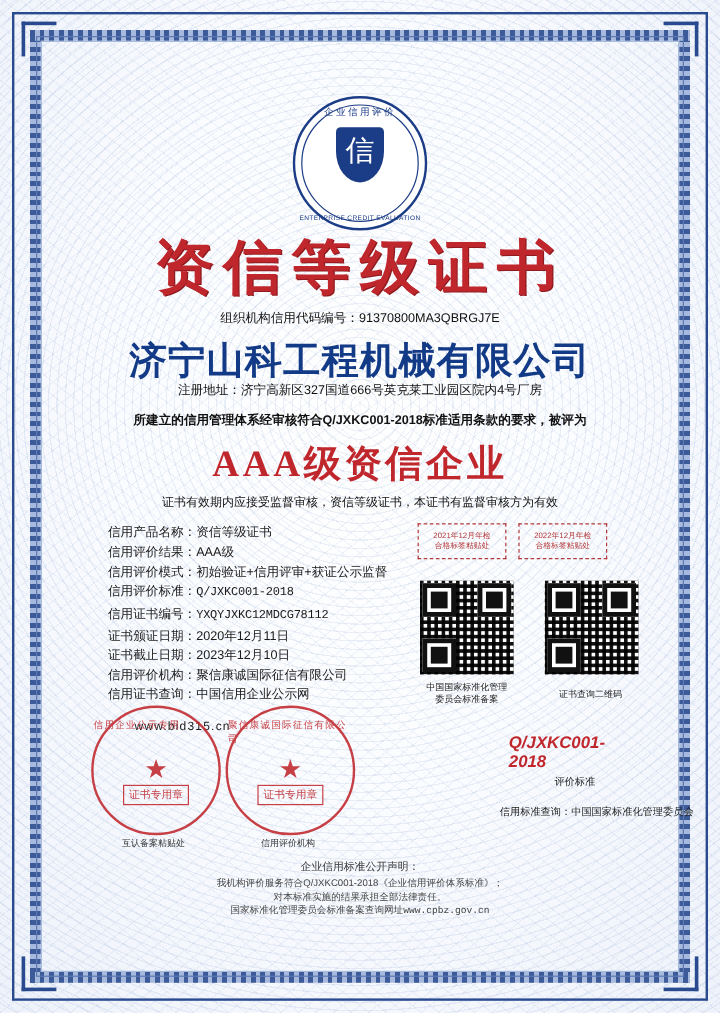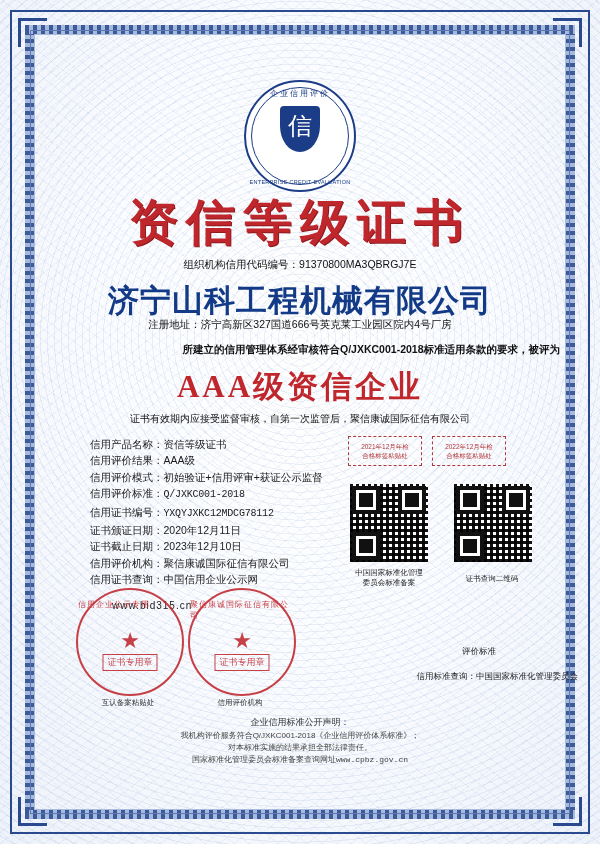--- a/index.html
+++ b/index.html
@@ -105,21 +105,21 @@
   .company{
     position:absolute;left:0;right:0;top:240px;text-align:center;
     font-family:"Liberation Serif", serif;
     font-size:31px;font-weight:bold;color:#123a86;letter-spacing:1px;
   }
   .address{
     position:absolute;left:0;right:0;top:278px;text-align:center;
     font-size:10.5px;color:#111;
   }
   .statement{
-    position:absolute;left:0;right:0;top:303px;text-align:right;
+    position:absolute;left:0;right:0;top:303px;text-align:center;
     font-size:10.5px;color:#111;font-weight:bold;
   }
   .grade{
     position:absolute;left:0;right:0;top:326px;text-align:center;
     font-family:"Liberation Serif", serif;
     font-size:31px;font-weight:bold;color:#c0272d;letter-spacing:3px;
   }
   .valid-note{
     position:absolute;left:0;right:0;top:372px;text-align:center;
     font-size:10px;color:#111;
@@ -249,21 +249,21 @@
       <div class="shield">信</div>
       <div class="bottomtext">ENTERPRISE CREDIT EVALUATION</div>
     </div>
 
     <div class="main-title">资信等级证书</div>
     <div class="org-code">组织机构信用代码编号：91370800MA3QBRGJ7E</div>
     <div class="company">济宁山科工程机械有限公司</div>
     <div class="address">注册地址：济宁高新区327国道666号英克莱工业园区院内4号厂房</div>
     <div class="statement">所建立的信用管理体系经审核符合Q/JXKC001-2018标准适用条款的要求，被评为</div>
     <div class="grade">AAA级资信企业</div>
-    <div class="valid-note">证书有效期内应接受监督审核，自第一次监管后，聚信康诚国际征信有限公司</div>
+    <div class="valid-note">证书有效期内应接受监督审核，资信等级证书，本证书有监督审核方为有效</div>
 
     <div class="details">
       <div class="row"><span class="k">信用产品名称：</span><span>资信等级证书</span></div>
       <div class="row"><span class="k">信用评价结果：</span><span>AAA级</span></div>
       <div class="row"><span class="k">信用评价模式：</span><span>初始验证+信用评审+获证公示监督</span></div>
       <div class="row"><span class="k">信用评价标准：</span><span class="mono">Q/JXKC001-2018</span></div>
       <div class="row"><span class="k">信用证书编号：</span><span class="mono">YXQYJXKC12MDCG78112</span></div>
       <div class="row"><span class="k">证书颁证日期：</span><span>2020年12月11日</span></div>
       <div class="row"><span class="k">证书截止日期：</span><span>2023年12月10日</span></div>
       <div class="row"><span class="k">信用评价机构：</span><span>聚信康诚国际征信有限公司</span></div>
@@ -301,20 +301,24 @@
       <span class="finder bl">
           <i></i>
         </span>
     </div>
     <div class="qr-cap c1">
       <div>中国国家标准化管理</div>
       <div>委员会标准备案</div>
     </div>
     <div class="qr-cap c2">证书查询二维码</div>
 
+    <div class="std-no">
+      <div>Q/JXKC001-</div>
+      <div>2018</div>
+    </div>
     <div class="std-cap">评价标准</div>
     <div class="std-query">
       <div>信用标准查询：中国国家标准化管理委员会</div>
     </div>
 
     <div class="seal s1">
       <div class="arc">信用企业公示专用</div>
       <div class="star">★</div>
       <div class="inner-label">证书专用章</div>
     </div>

